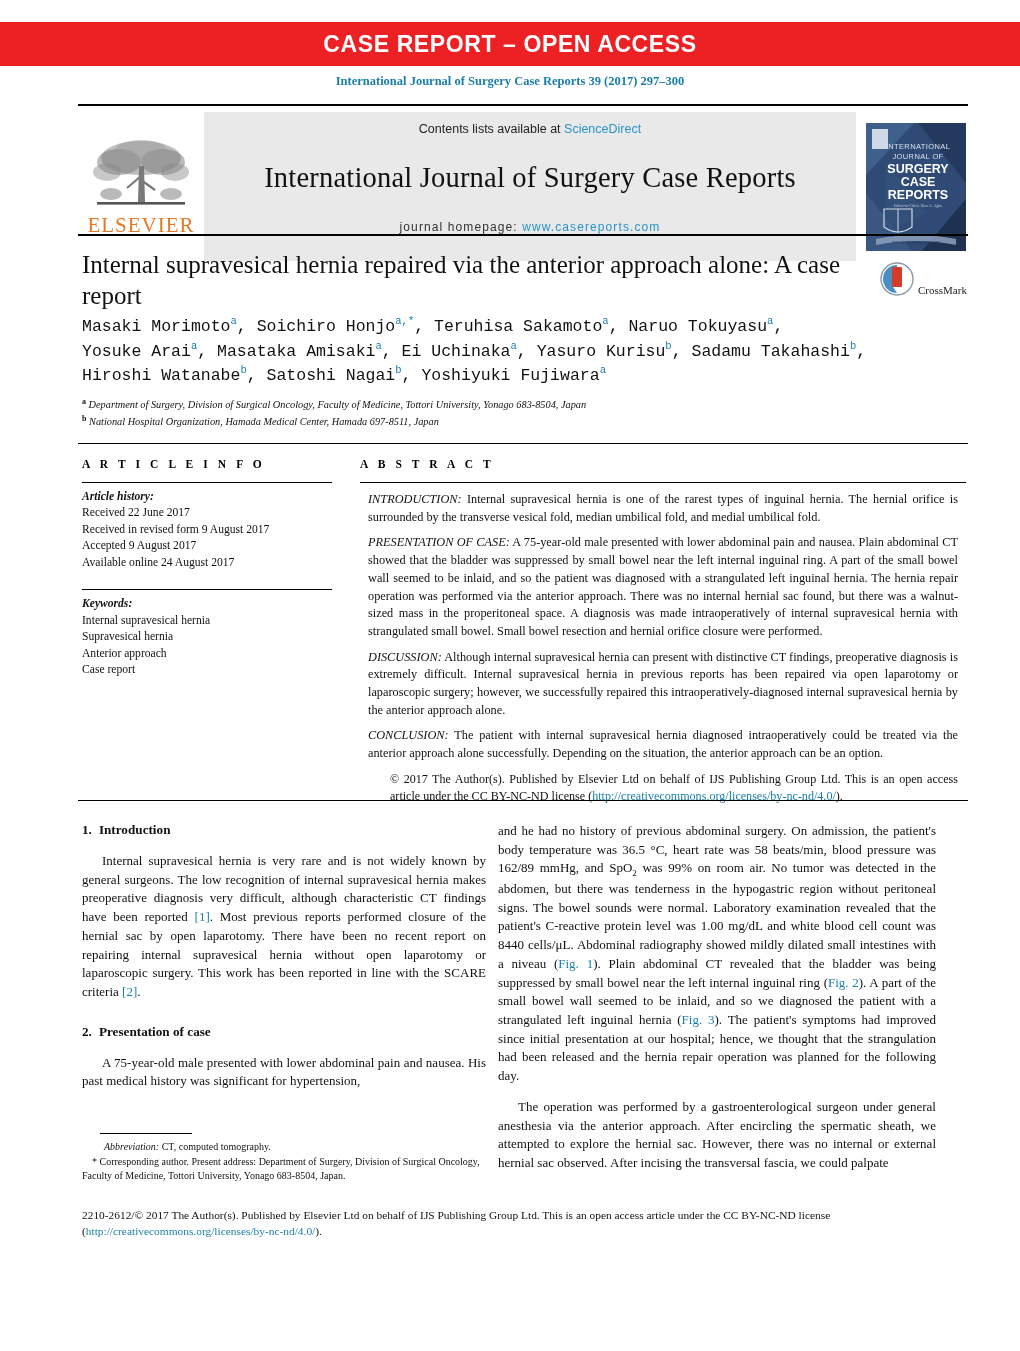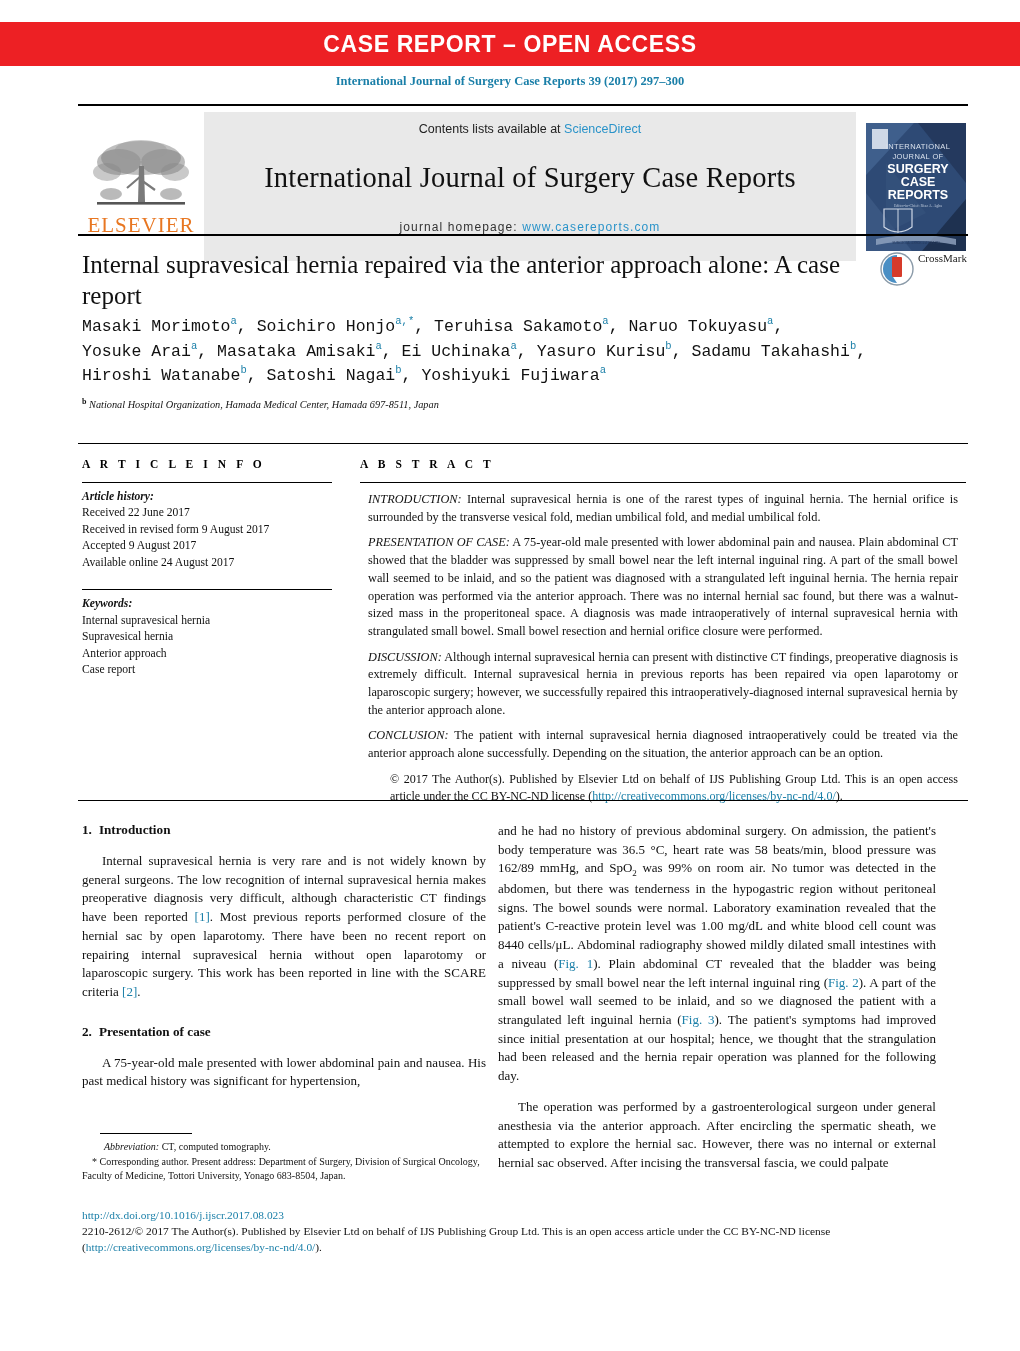--- a/index.html
+++ b/index.html
@@ -133,21 +133,21 @@
     line-height: 1.22;
     font-weight: normal;
     margin: 0;
     color: #111;
   }
   .crossmark {
     position: absolute;
     left: 880px; top: 252px;
     width: 96px; height: 44px;
     display: flex;
-    align-items: flex-start;
+    align-items: flex-end;
   }
   .crossmark-label {
     font-family: "Liberation Serif", serif;
     font-size: 11px;
     color: #222;
     margin-left: 4px;
   }
 
   
   .authors {
@@ -378,20 +378,21 @@
   <span class="crossmark-label">CrossMark</span>
 </div>
 
 <div class="authors">
   <div>Masaki Morimoto<sup>a</sup>, Soichiro Honjo<sup>a,*</sup>, Teruhisa Sakamoto<sup>a</sup>, Naruo Tokuyasu<sup>a</sup>,</div>
   <div>Yosuke Arai<sup>a</sup>, Masataka Amisaki<sup>a</sup>, Ei Uchinaka<sup>a</sup>, Yasuro Kurisu<sup>b</sup>, Sadamu Takahashi<sup>b</sup>,</div>
   <div>Hiroshi Watanabe<sup>b</sup>, Satoshi Nagai<sup>b</sup>, Yoshiyuki Fujiwara<sup>a</sup></div>
 </div>
 
 <div class="affiliations">
+  <div><sup>a</sup> Department of Surgery, Division of Surgical Oncology, Faculty of Medicine, Tottori University, Yonago 683-8504, Japan</div>
   <div><sup>b</sup> National Hospital Organization, Hamada Medical Center, Hamada 697-8511, Japan</div>
 </div>
 
 <div class="info-rule-top"></div>
 
 <div class="info-col">
   <div class="section-caps">A R T I C L E   I N F O</div>
   <div class="thin-rule"></div>
 
   <div class="info-group">
@@ -445,15 +446,14 @@
   <p class="body-p">The operation was performed by a gastroenterological surgeon under general anesthesia via the anterior approach. After encircling the spermatic sheath, we attempted to explore the hernial sac. However, there was no internal or external hernial sac observed. After incising the transversal fascia, we could palpate</p>
 </div>
 
 <div class="footnote-rule"></div>
 <div class="footnotes">
   <p class="fn-abbrev"><span class="fn-ital">Abbreviation:</span><span> CT, computed tomography.</span></p>
   <p class="fn-corr">* Corresponding author. Present address: Department of Surgery, Division of Surgical Oncology, Faculty of Medicine, Tottori University, Yonago 683-8504, Japan.</p>
 </div>
 
 <div class="bottom-meta">
-  <div><a class="doi" href="#" style="text-decoration:none;">http://dx.doi.org/10.1016/j.ijscr.2017.08.023</a></div>
   <div><span>2210-2612/© 2017 The Author(s). Published by Elsevier Ltd on behalf of IJS Publishing Group Ltd. This is an open access article under the CC BY-NC-ND license (</span><a class="link" href="#">http://</a><a class="link" href="#">creativecommons.org/licenses/by-nc-nd/4.0/</a><span>).</span></div>
 </div>
 
 </body></html>

